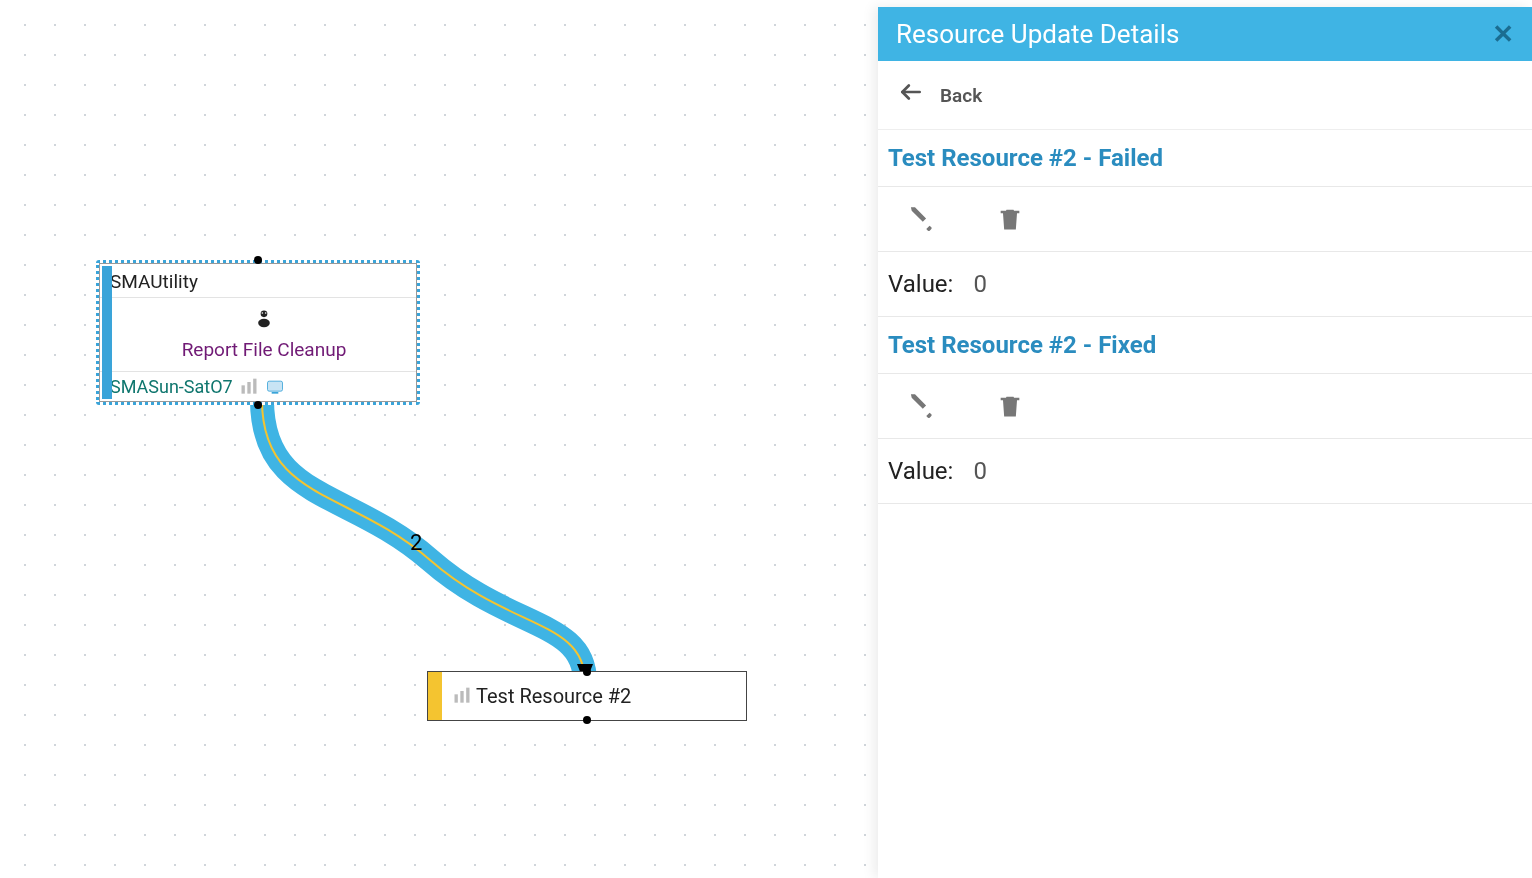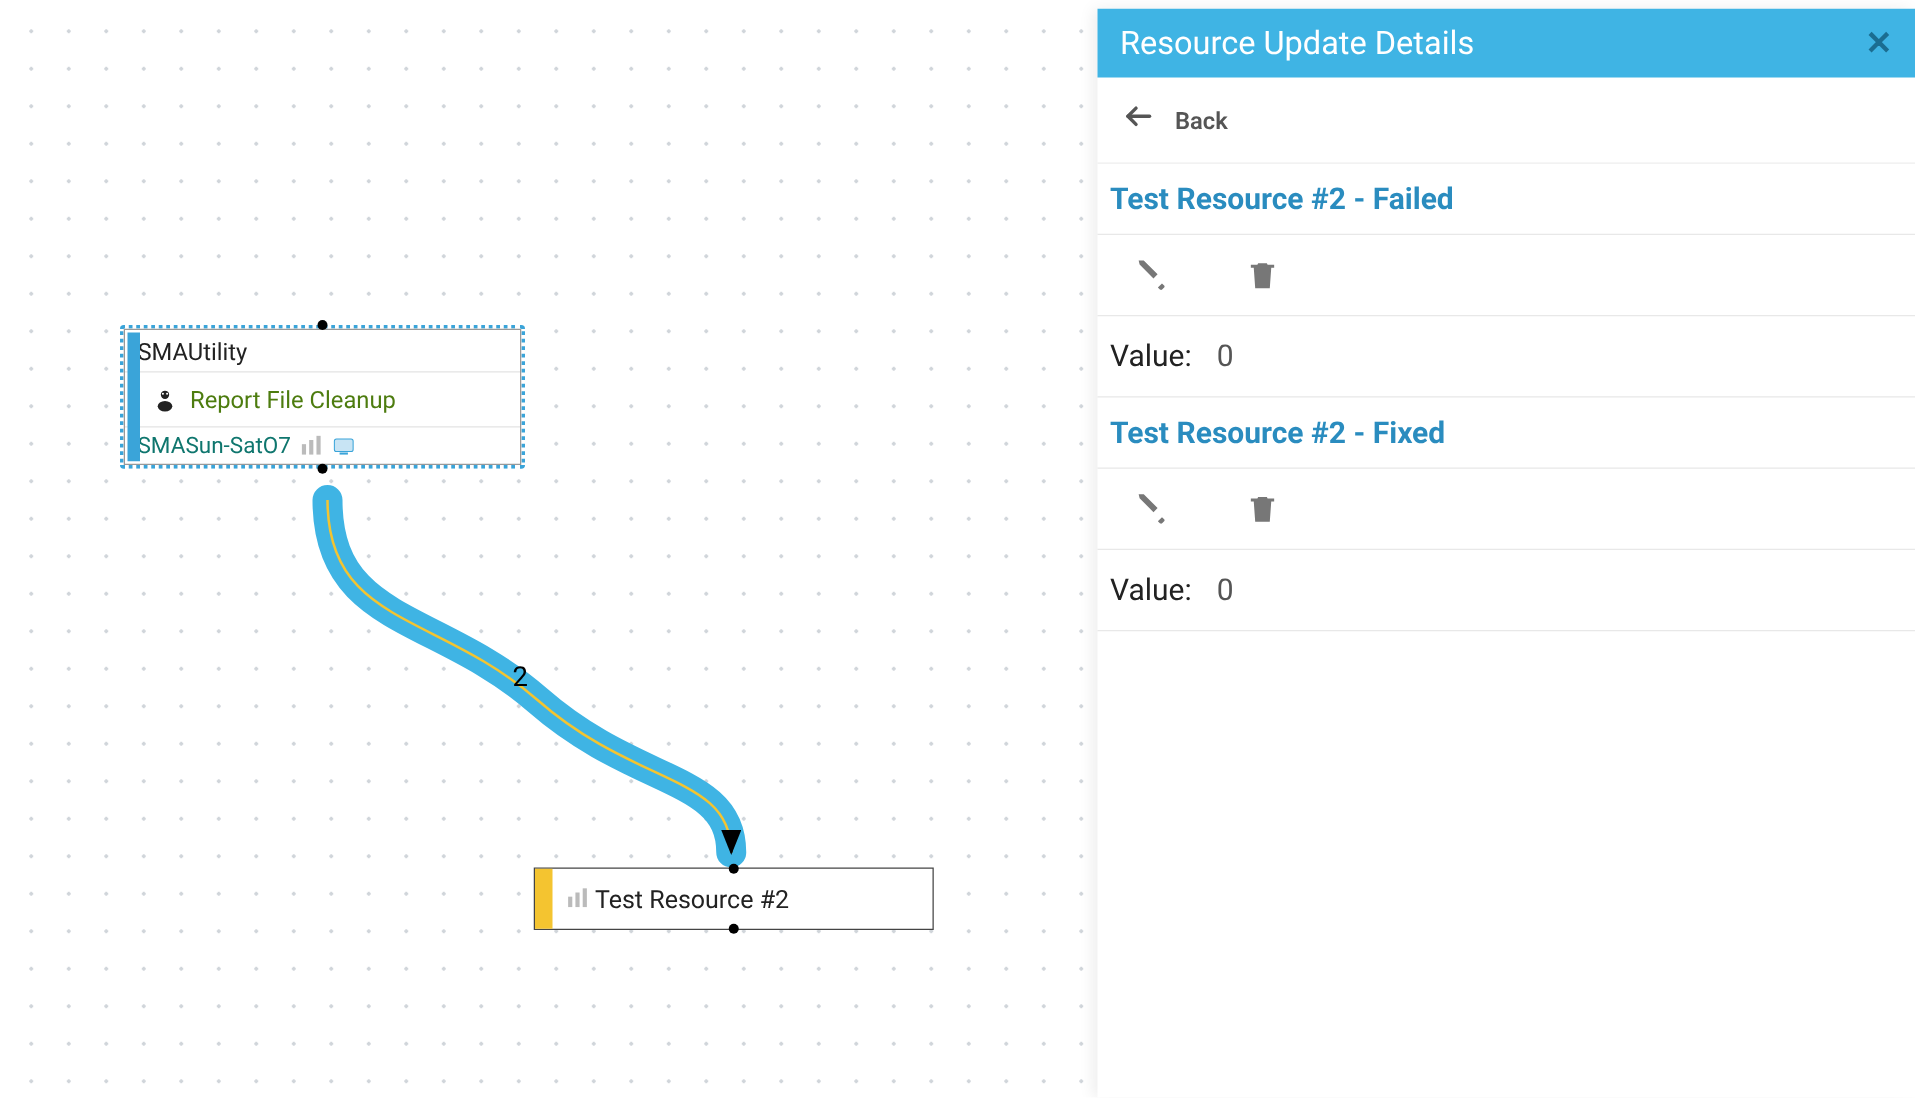--- a/index.html
+++ b/index.html
@@ -40,25 +40,26 @@
   }
   .node1-title {
     padding: 6px 10px 4px 10px;
     font-size: 19px;
     color: #222;
     border-bottom: 1px solid #e3e3e3;
   }
   .node1-row {
     padding: 10px 10px 10px 22px;
     font-size: 19px;
-    color: #4d7c0f;
+    color: #701a75;
     display: flex;
     align-items: center;
     gap: 10px;
     border-bottom: 1px solid #e3e3e3;
+    flex-direction: column;
   }
   .node1-footer {
     padding: 4px 10px 4px 10px;
     font-size: 18px;
     color: #0f766e;
     display: flex;
     align-items: flex-end;
     gap: 6px;
   }
   .handle-dot {
@@ -66,21 +67,21 @@
     width: 8px; height: 8px;
     background: #000;
     border-radius: 50%;
     transform: translate(-50%, -50%);
   }
 
   
   .node2 {
     position: absolute;
     left: 427px;
-    top: 694px;
+    top: 671px;
     width: 320px;
     height: 50px;
     border: 1px solid #444;
     background: #fff;
     display: flex;
     align-items: center;
   }
   .node2-bar {
     width: 14px;
     height: 100%;

